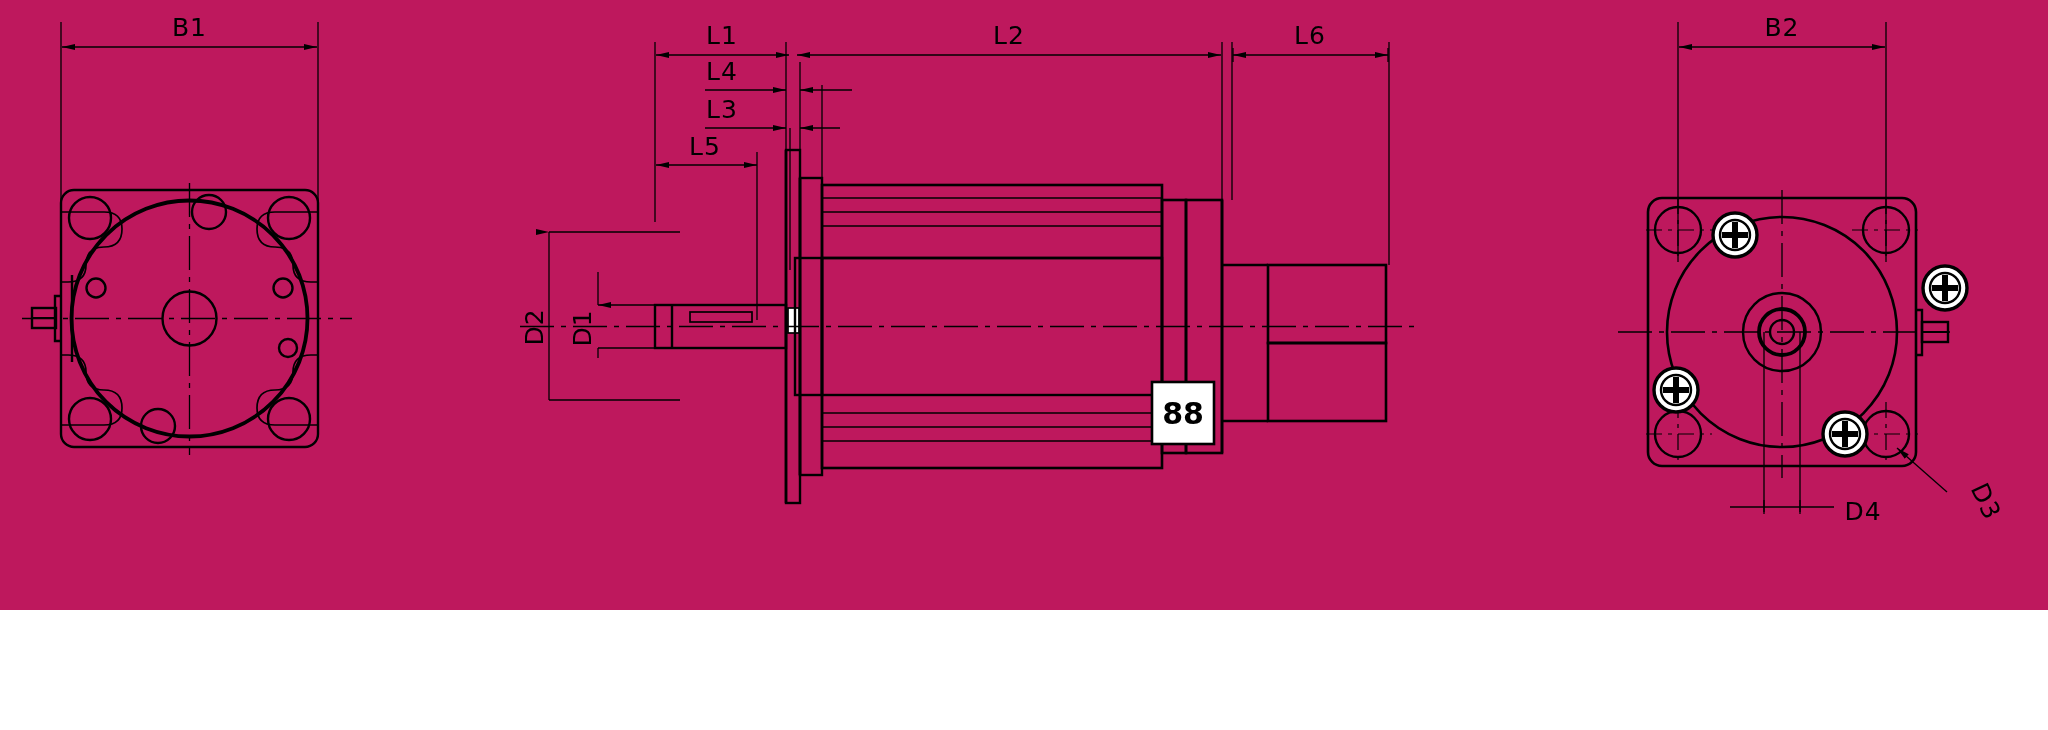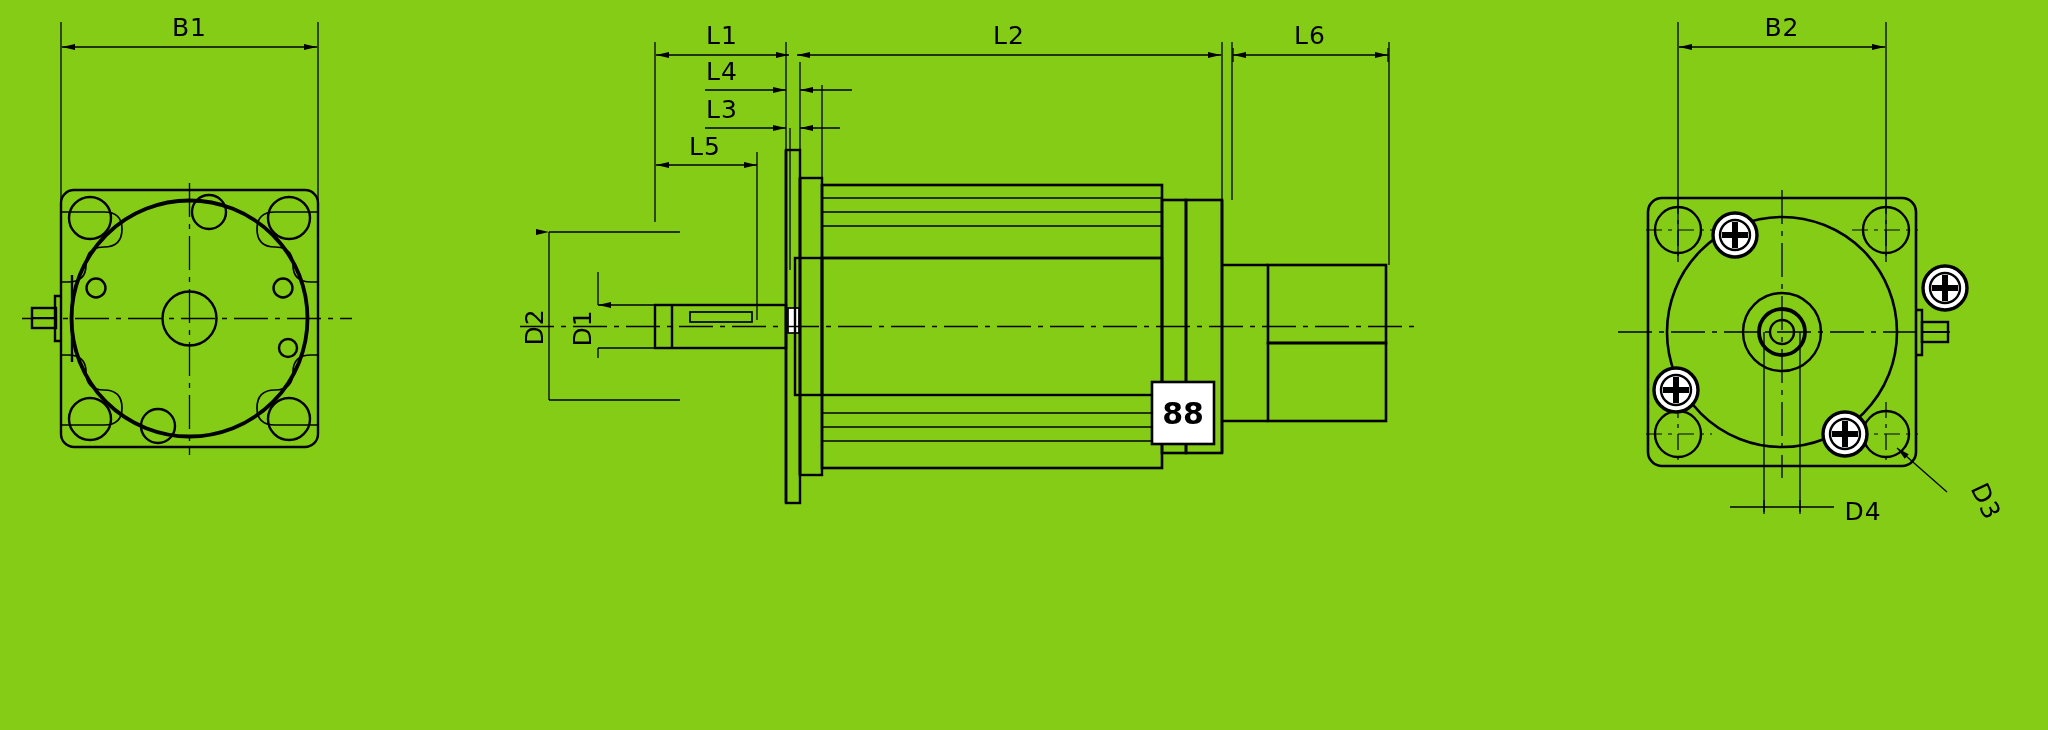--- a/index.html
+++ b/index.html
@@ -1,18 +1,18 @@
 <!DOCTYPE html>
 <html><head>
 <meta charset="utf-8">
 <style>
   html,body{margin:0;padding:0;background:#ffffff;}
   body{width:2048px;height:730px;overflow:hidden;
        font-family:"DejaVu Sans", sans-serif;}
-  #sheet{position:relative;width:2048px;height:730px;background:#84cc16;}
+  #sheet{position:relative;width:2048px;height:610px;background:#be185d;}
   svg{display:block;}
   .lbl{font-family:"DejaVu Sans", sans-serif;font-size:25px;fill:#000;
        letter-spacing:1px;}
   .np{font-family:"DejaVu Sans", sans-serif;font-size:30px;font-weight:bold;fill:#000;}
 </style>
 </head>
 <body>
 
 <div id="sheet">
 

